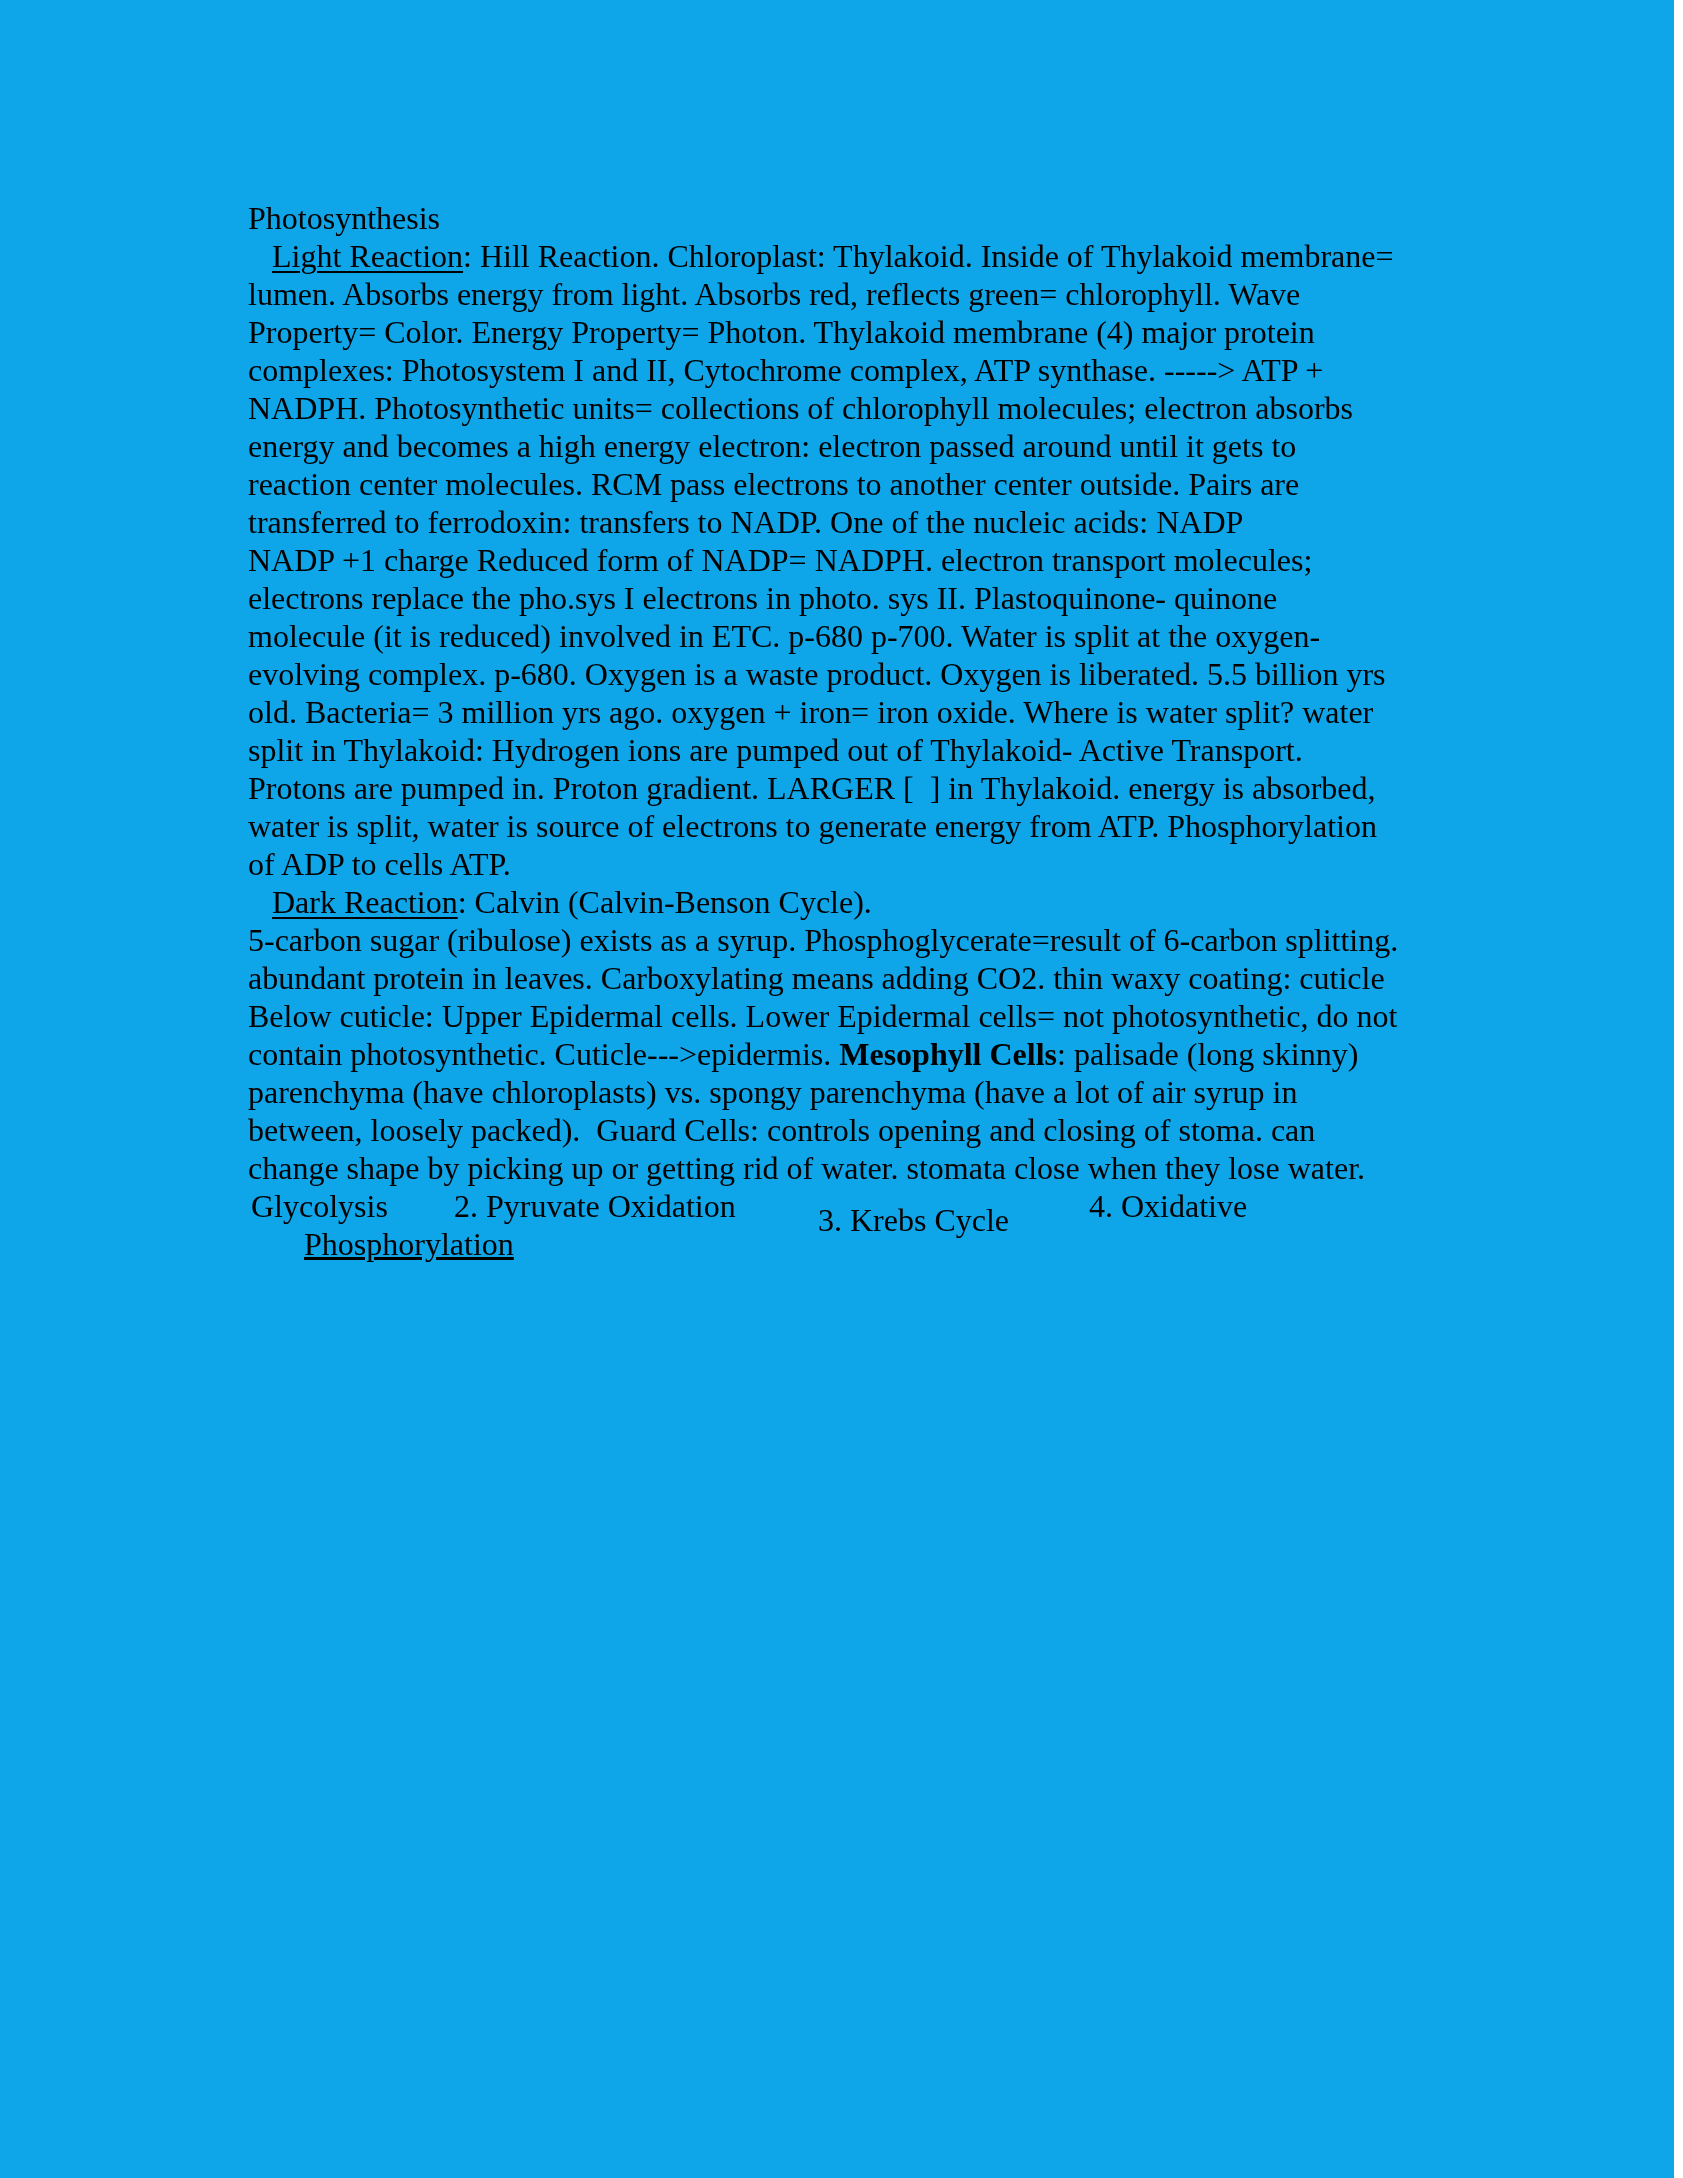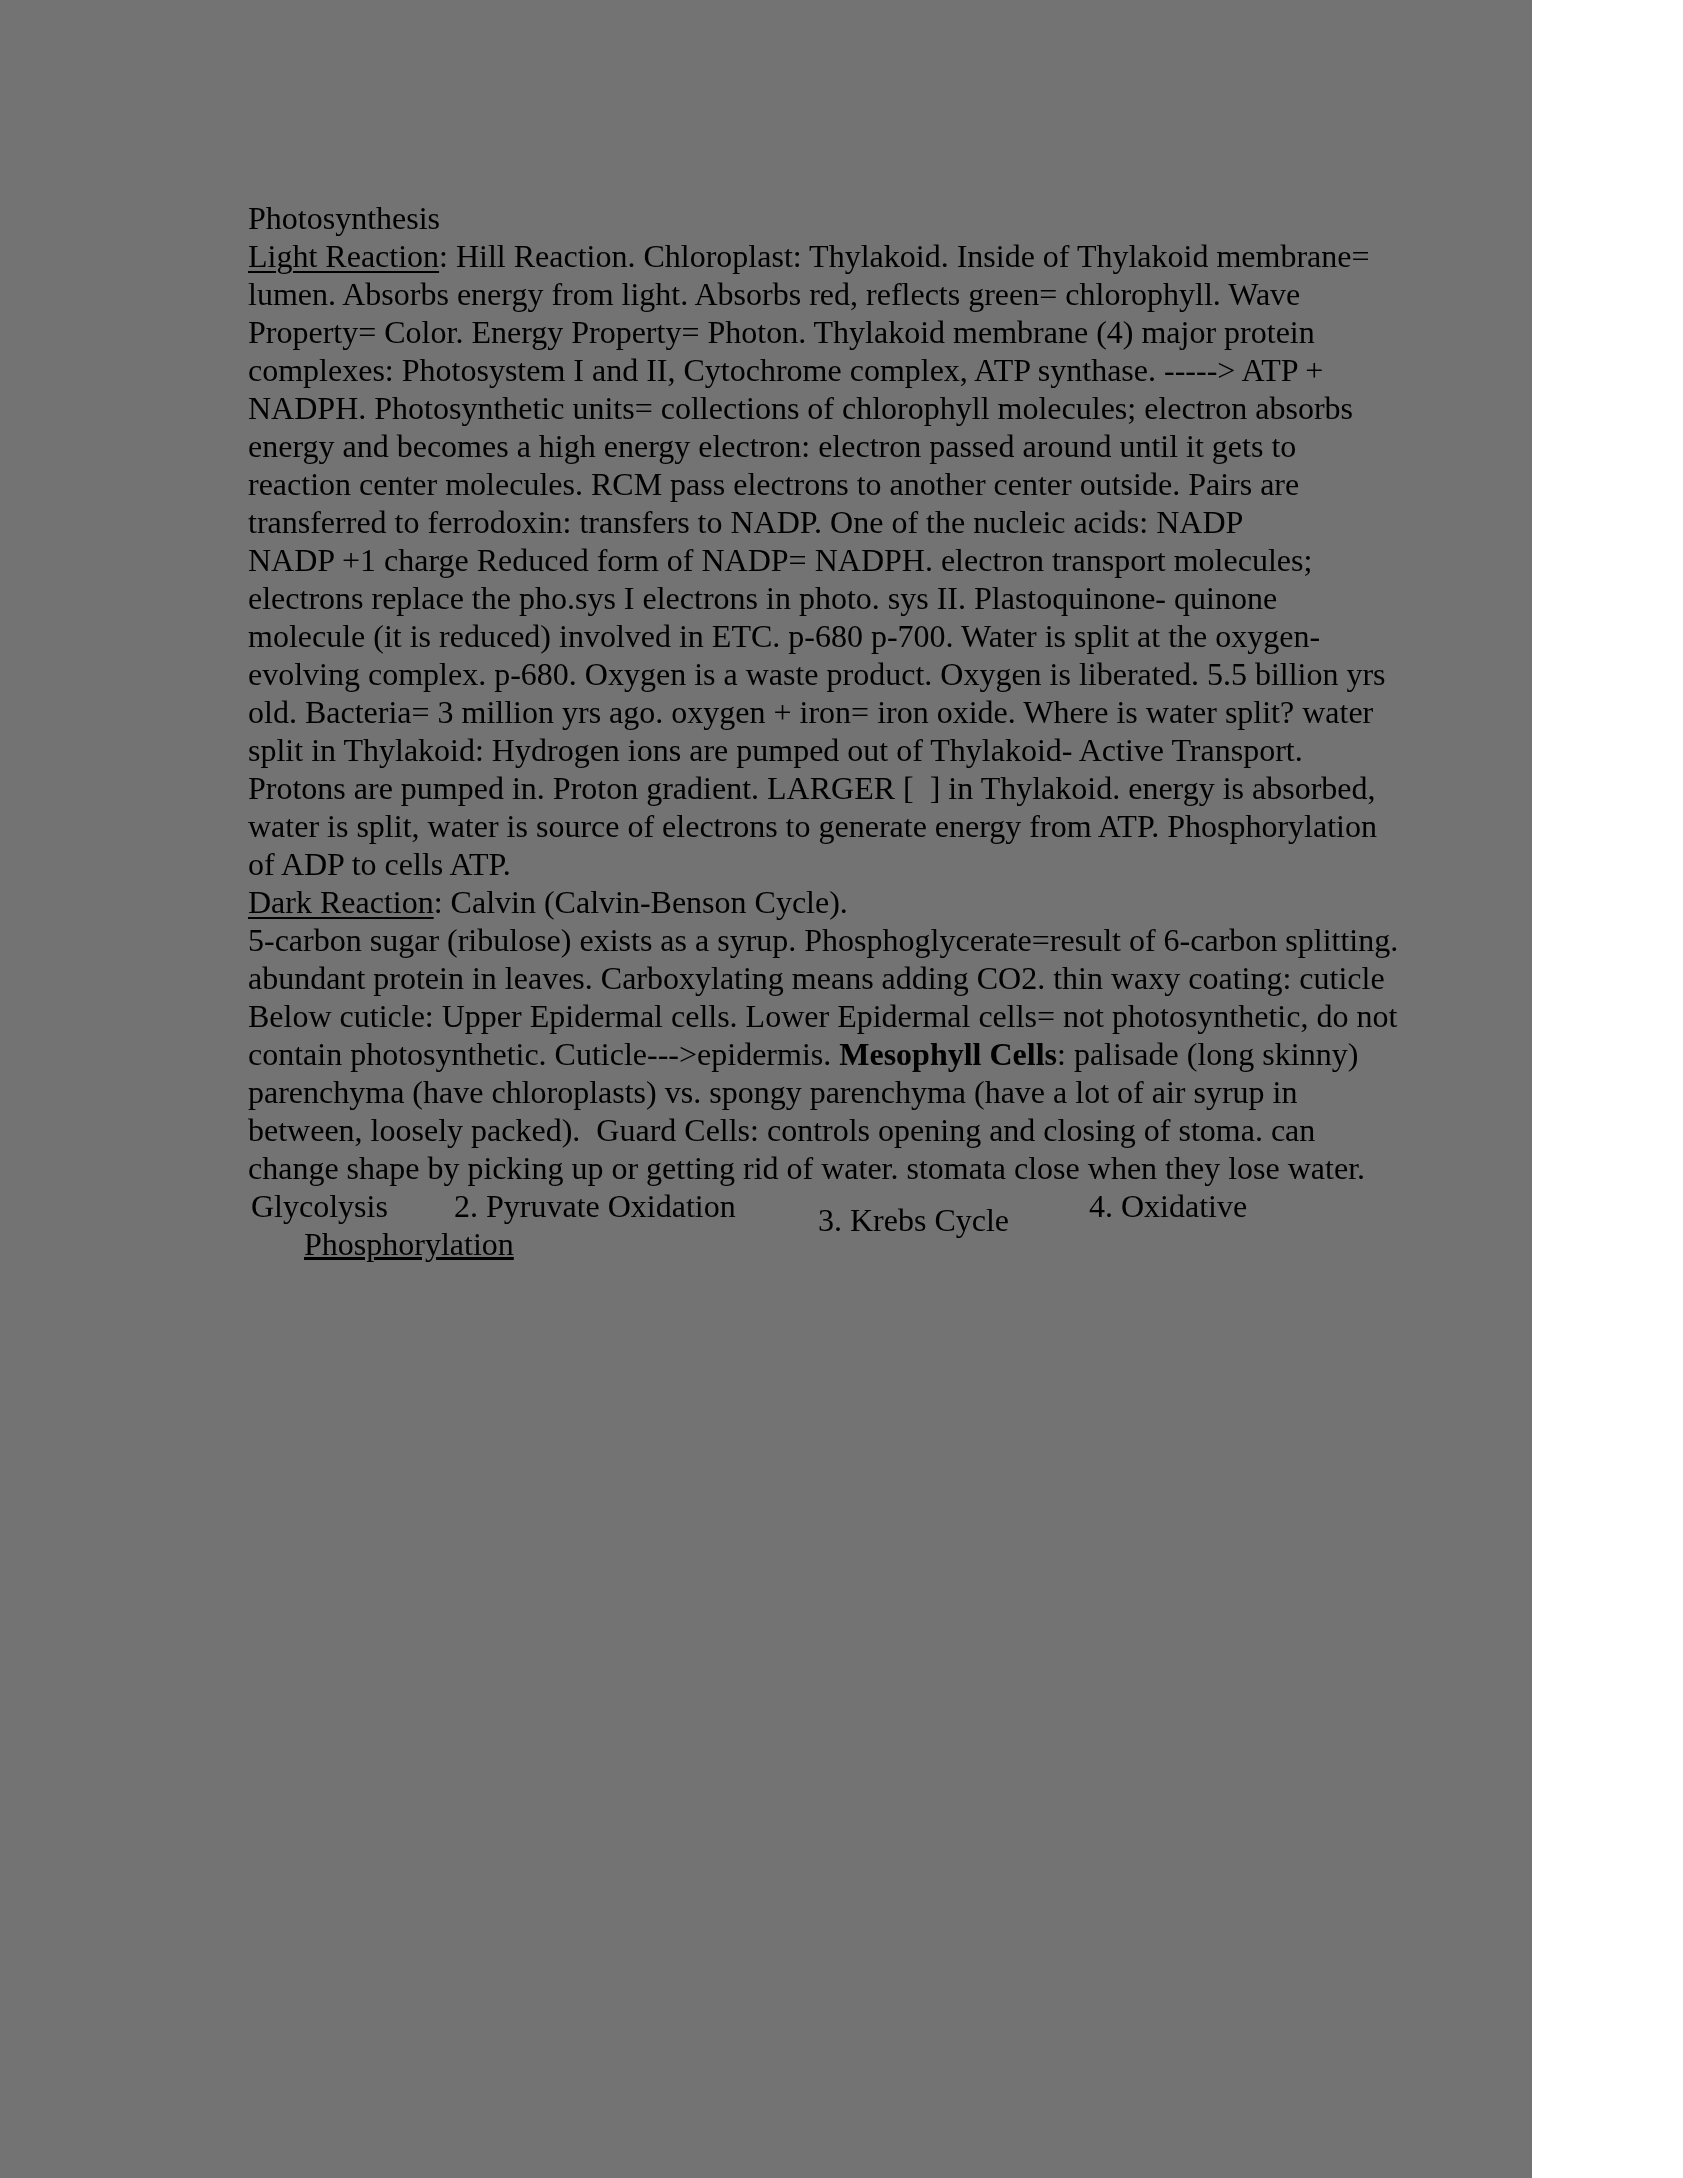--- a/index.html
+++ b/index.html
@@ -10,39 +10,39 @@
     body {
       width: 1683px;
       height: 2178px;
       position: relative;
       overflow: hidden;
     }
     .page {
       position: absolute;
       left: 0;
       top: 0;
-      width: 1532px;
+      width: 1674px;
       height: 2178px;
-      background: #737373;
+      background: #0ea5e9;
     }
     .text-block {
       position: absolute;
       left: 248px;
       top: 199px;
       width: 1208px;
       font-family: "Liberation Serif", "DejaVu Serif", serif;
       font-size: 32px;
       line-height: 38px;
       color: #000000;
     }
     .line {
       white-space: pre;
       height: 38px;
     }
-    .u { text-decoration: underline; text-decoration-thickness: 2px; text-underline-offset: 4px; }
+    .u { text-decoration: underline; text-decoration-thickness: 2px; text-underline-offset: 4px; margin-left: 24px; }
     .b { font-weight: bold; }
     .steps {
       position: relative;
       height: 38px;
       white-space: pre;
     }
     .step {
       position: absolute;
       top: 0;
     }

